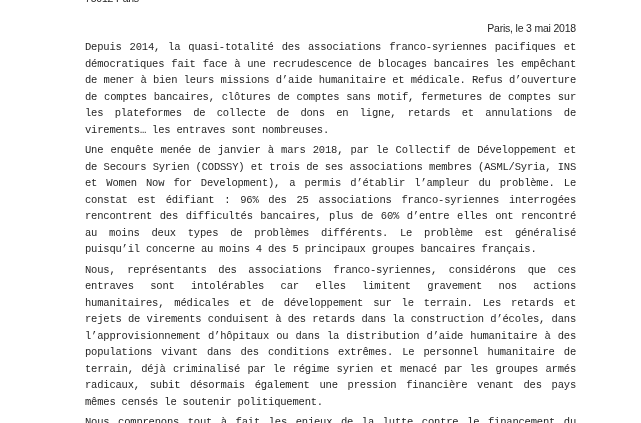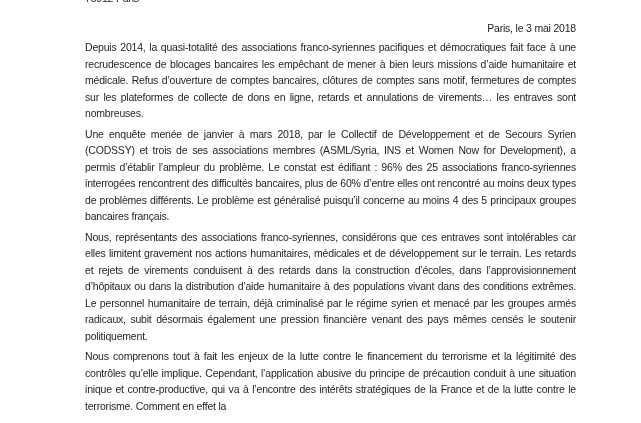--- a/index.html
+++ b/index.html
@@ -32,20 +32,21 @@
     white-space: nowrap;
   }
   .dateline {
     margin: 0 0 3px 0;
     text-align: right;
   }
   p.body-par {
     margin: 0 0 4px 0;
     text-align: justify;
     text-justify: inter-word;
+    font-family: Liberation Mono, monospace;
   }
 </style>
 </head>
 <body>
 
 <div class="viewport">
   <div class="content">
     <div class="address-line">75012 Paris</div>
     <div class="dateline">Paris, le 3 mai 2018</div>
     <p class="body-par">Depuis 2014, la quasi-totalité des associations franco-syriennes pacifiques et démocratiques fait face à une recrudescence de blocages bancaires les empêchant de mener à bien leurs missions d’aide humanitaire et médicale. Refus d’ouverture de comptes bancaires, clôtures de comptes sans motif, fermetures de comptes sur les plateformes de collecte de dons en ligne, retards et annulations de virements… les entraves sont nombreuses.</p>

